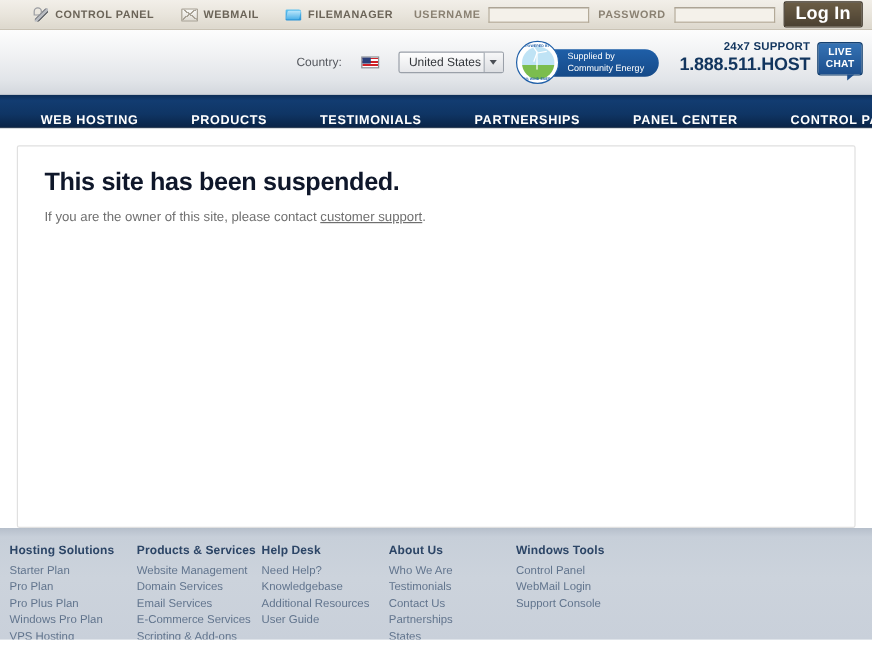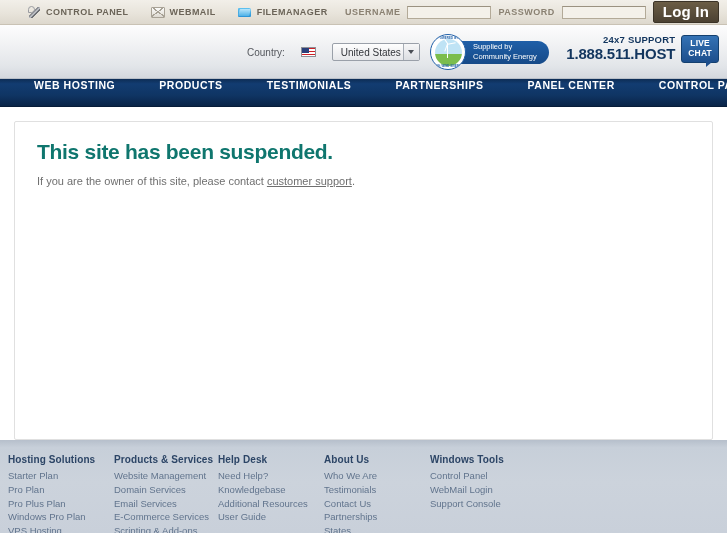--- a/index.html
+++ b/index.html
@@ -344,21 +344,21 @@
     width: 0; height: 0;
     border-left: 6px solid #1c4e8c;
     border-bottom: 5px solid transparent;
   }
 
   
   .nav {
     height: 27px;
     background: linear-gradient(to bottom, #0d2d55 0%, #123c71 18%, #0f3564 60%, #0a2447 100%);
     display: flex;
-    align-items: flex-start;
+    align-items: flex-end;
     padding-left: 34px;
     border-bottom: 1px solid #071c38;
   }
   .nav-item {
     color: #ffffff;
     font-size: 10.5px;
     font-weight: bold;
     letter-spacing: .55px;
     text-decoration: none;
     cursor: pointer;
@@ -379,21 +379,21 @@
     border-radius: 2px;
     height: 100%;
     box-sizing: border-box;
     padding: 18px 22px;
     background: #fff;
   }
   .panel h1 {
     margin: 0 0 11px 0;
     font-size: 21px;
     font-weight: bold;
-    color: #0f766e;
+    color: #0f172a;
     letter-spacing: -.3px;
   }
   .panel p {
     margin: 0;
     font-size: 11px;
     color: #6f6f6f;
   }
   .panel p a {
     color: #6f6f6f;
     text-decoration: underline;

